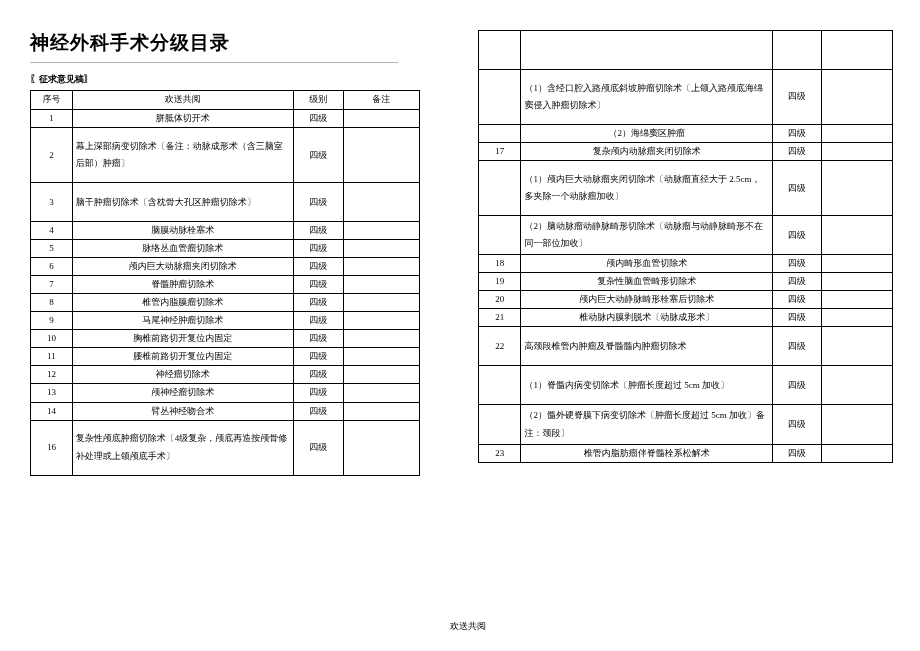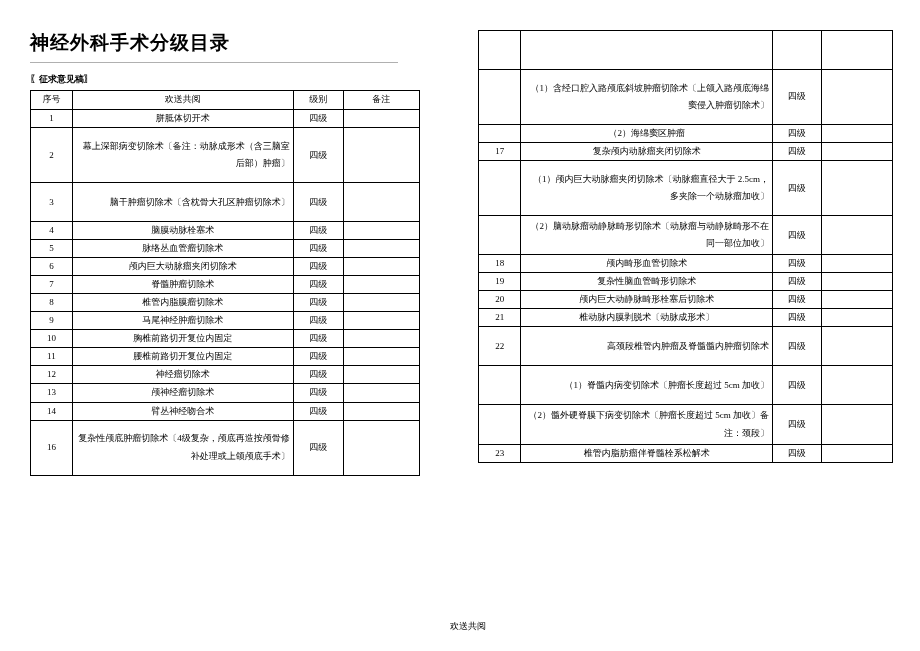--- a/index.html
+++ b/index.html
@@ -64,21 +64,21 @@
   }
   .c-seq   { width: 34px; }
   .c-name  { width: 210px; }
   .c-level { width: 42px; }
   .c-note  { width: 68px; border-radius: 9px; }
 
   .name-cell {
     text-align: center;
   }
   .name-cell.multi {
-    text-align: right;
+    text-align: left;
     line-height: 1.9;
   }
   .seq-cell { font-size: 9px; }
 
   
   .right-col {
     position: absolute;
     left: 478px;
     top: 30px;
     width: 415px;

